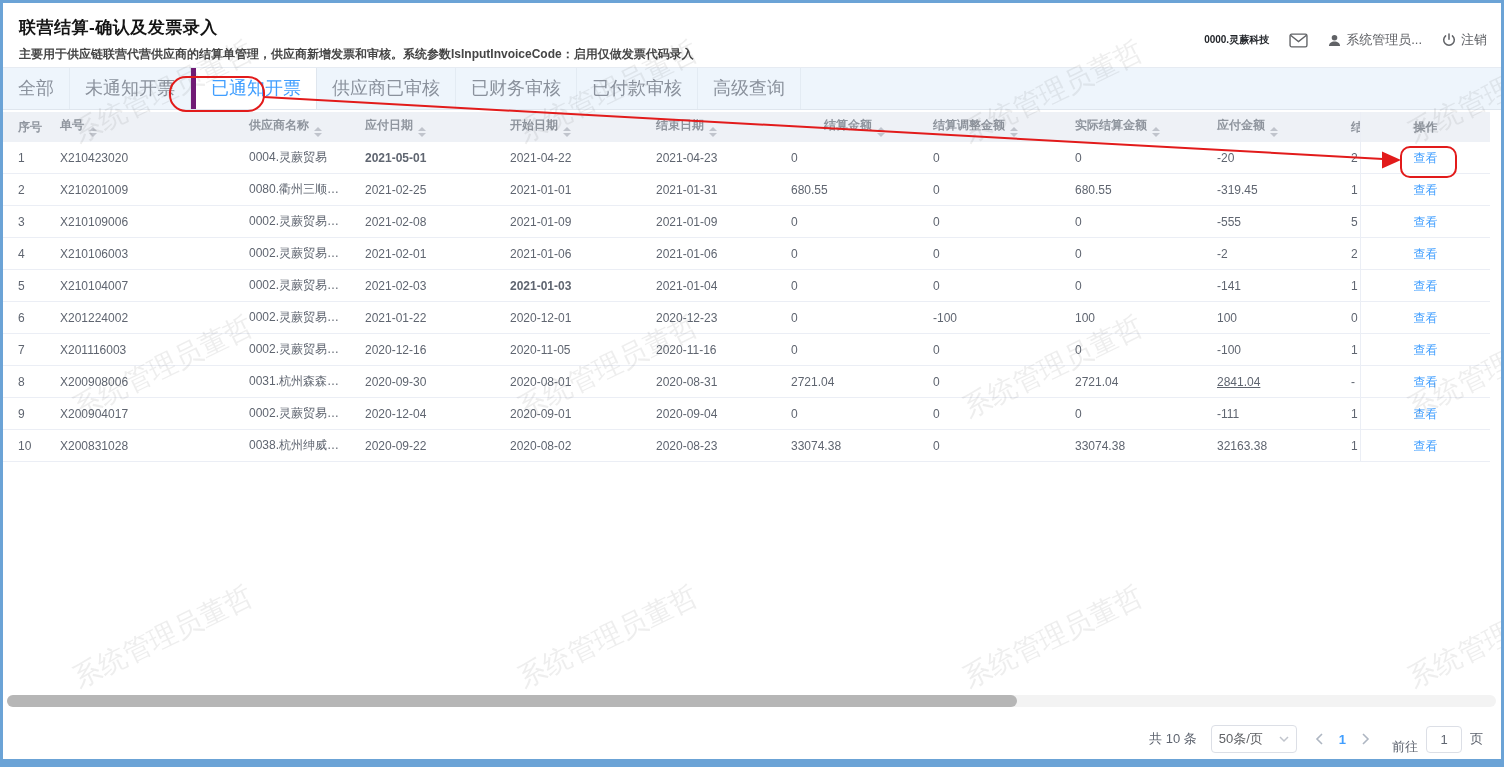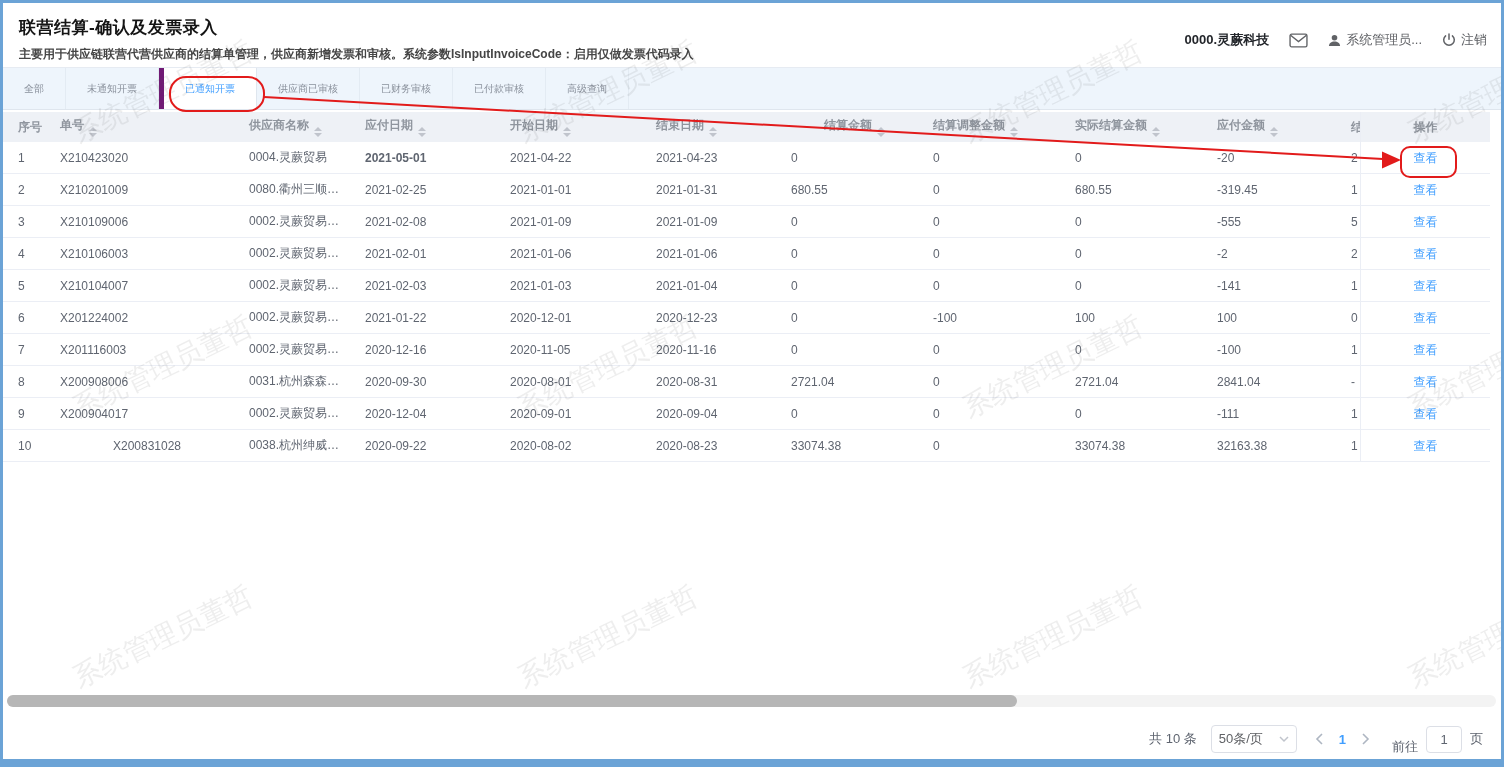--- a/index.html
+++ b/index.html
@@ -5,26 +5,26 @@
   * { margin:0; padding:0; box-sizing:border-box; }
   body { font-family:"Liberation Sans","DejaVu Sans",sans-serif; background:#dcdcdc; }
   .page{ position:relative; width:1504px; height:767px; background:#fff;
          border:3px solid #6ba3d6; border-bottom:8px solid #6ba3d6; overflow:hidden; }
 
   
   .tophdr{ position:relative; padding:13px 16px 8px; height:64px; }
   .title{ font-size:17px; font-weight:700; color:#141414; letter-spacing:.5px; }
   .subtitle{ margin-top:7px; font-size:12px; font-weight:700; color:#454545; }
   .hdr-right{ position:absolute; right:14px; top:28px; display:flex; align-items:center; gap:20px; }
-  .company{ font-size:13px; font-weight:700; color:#23262b; }
+  .company{ font-size:10px; font-weight:700; color:#23262b; }
   .hdr-item{ display:flex; align-items:center; gap:5px; font-size:13px; color:#606266; cursor:pointer; }
 
   
   .tabbar{ display:flex; height:43px; background:#eef5fc; border-top:1px solid #e6ebf2; border-bottom:1px solid #dfe6ee; }
-  .tab{ padding:0 21px; line-height:41px; font-size:10px; color:#8a919c; cursor:pointer; border-right:1px solid #e3ebf3; }
+  .tab{ padding:0 15px; line-height:41px; font-size:18px; color:#8a919c; cursor:pointer; border-right:1px solid #e3ebf3; }
   .tab.active{ background:#fff; color:#409eff; border-left:5px solid #701a75; border-right:1px solid #dfe6ee; }
 
   
   .table{ width:1487px; margin-top:2px; font-size:12px; }
   .thead{ display:flex; height:30px; align-items:center; background:#eef1f6; color:#8f959e; font-weight:700; }
   .trow{ display:flex; height:32px; align-items:center; border-bottom:1px solid #ebeef5; color:#5f6570; background:transparent; }
   .cell{ flex:none; padding-left:15px; white-space:nowrap; overflow:hidden; }
   .cell.ellipsis{ text-overflow:ellipsis; }
   .cell.clip{ width:24px; padding-left:15px; }
   .cell.action{ width:130px; padding-left:0; text-align:center; border-left:1px solid #ebeef5; align-self:stretch; line-height:32px; }
@@ -199,21 +199,21 @@
           <div class="cell" style="width: 142px;">0</div>
           <div class="cell" style="width: 134px;">-2</div>
           <div class="cell clip">2</div>
           <div class="cell action"><a class="view-link">查看</a></div>
         </div>
         <div class="trow">
           <div class="cell" style="width: 42px;">5</div>
           <div class="cell" style="width: 189px;">X210104007</div>
           <div class="cell ellipsis" style="width: 116px;">0002.灵蕨贸易有限公</div>
           <div class="cell" style="width: 145px;">2021-02-03</div>
-          <div class="cell" style="width: 146px;">2021-01-03</div>
+          <div class="cell" style="width: 146px; font-weight: bold;">2021-01-03</div>
           <div class="cell" style="width: 135px;">2021-01-04</div>
           <div class="cell" style="width: 142px;">0</div>
           <div class="cell" style="width: 142px;">0</div>
           <div class="cell" style="width: 142px;">0</div>
           <div class="cell" style="width: 134px;">-141</div>
           <div class="cell clip">1</div>
           <div class="cell action"><a class="view-link">查看</a></div>
         </div>
         <div class="trow">
           <div class="cell" style="width: 42px;">6</div>
@@ -246,41 +246,41 @@
         <div class="trow">
           <div class="cell" style="width: 42px;">8</div>
           <div class="cell" style="width: 189px;">X200908006</div>
           <div class="cell ellipsis" style="width: 116px;">0031.杭州森森休闲用</div>
           <div class="cell" style="width: 145px;">2020-09-30</div>
           <div class="cell" style="width: 146px;">2020-08-01</div>
           <div class="cell" style="width: 135px;">2020-08-31</div>
           <div class="cell" style="width: 142px;">2721.04</div>
           <div class="cell" style="width: 142px;">0</div>
           <div class="cell" style="width: 142px;">2721.04</div>
-          <div class="cell" style="width: 134px;">2841.04</div>
+          <div class="cell" style="width: 134px; text-decoration: underline;">2841.04</div>
           <div class="cell clip">-</div>
           <div class="cell action"><a class="view-link">查看</a></div>
         </div>
         <div class="trow">
           <div class="cell" style="width: 42px;">9</div>
           <div class="cell" style="width: 189px;">X200904017</div>
           <div class="cell ellipsis" style="width: 116px;">0002.灵蕨贸易有限公</div>
           <div class="cell" style="width: 145px;">2020-12-04</div>
           <div class="cell" style="width: 146px;">2020-09-01</div>
           <div class="cell" style="width: 135px;">2020-09-04</div>
           <div class="cell" style="width: 142px;">0</div>
           <div class="cell" style="width: 142px;">0</div>
           <div class="cell" style="width: 142px;">0</div>
           <div class="cell" style="width: 134px;">-111</div>
           <div class="cell clip">1</div>
           <div class="cell action"><a class="view-link">查看</a></div>
         </div>
         <div class="trow">
           <div class="cell" style="width: 42px;">10</div>
-          <div class="cell" style="width: 189px; text-align: center;">X200831028</div>
+          <div class="cell" style="width: 189px;">X200831028</div>
           <div class="cell ellipsis" style="width: 116px;">0038.杭州绅威达贸易</div>
           <div class="cell" style="width: 145px;">2020-09-22</div>
           <div class="cell" style="width: 146px;">2020-08-02</div>
           <div class="cell" style="width: 135px;">2020-08-23</div>
           <div class="cell" style="width: 142px;">33074.38</div>
           <div class="cell" style="width: 142px;">0</div>
           <div class="cell" style="width: 142px;">33074.38</div>
           <div class="cell" style="width: 134px;">32163.38</div>
           <div class="cell clip">1</div>
           <div class="cell action"><a class="view-link">查看</a></div>

